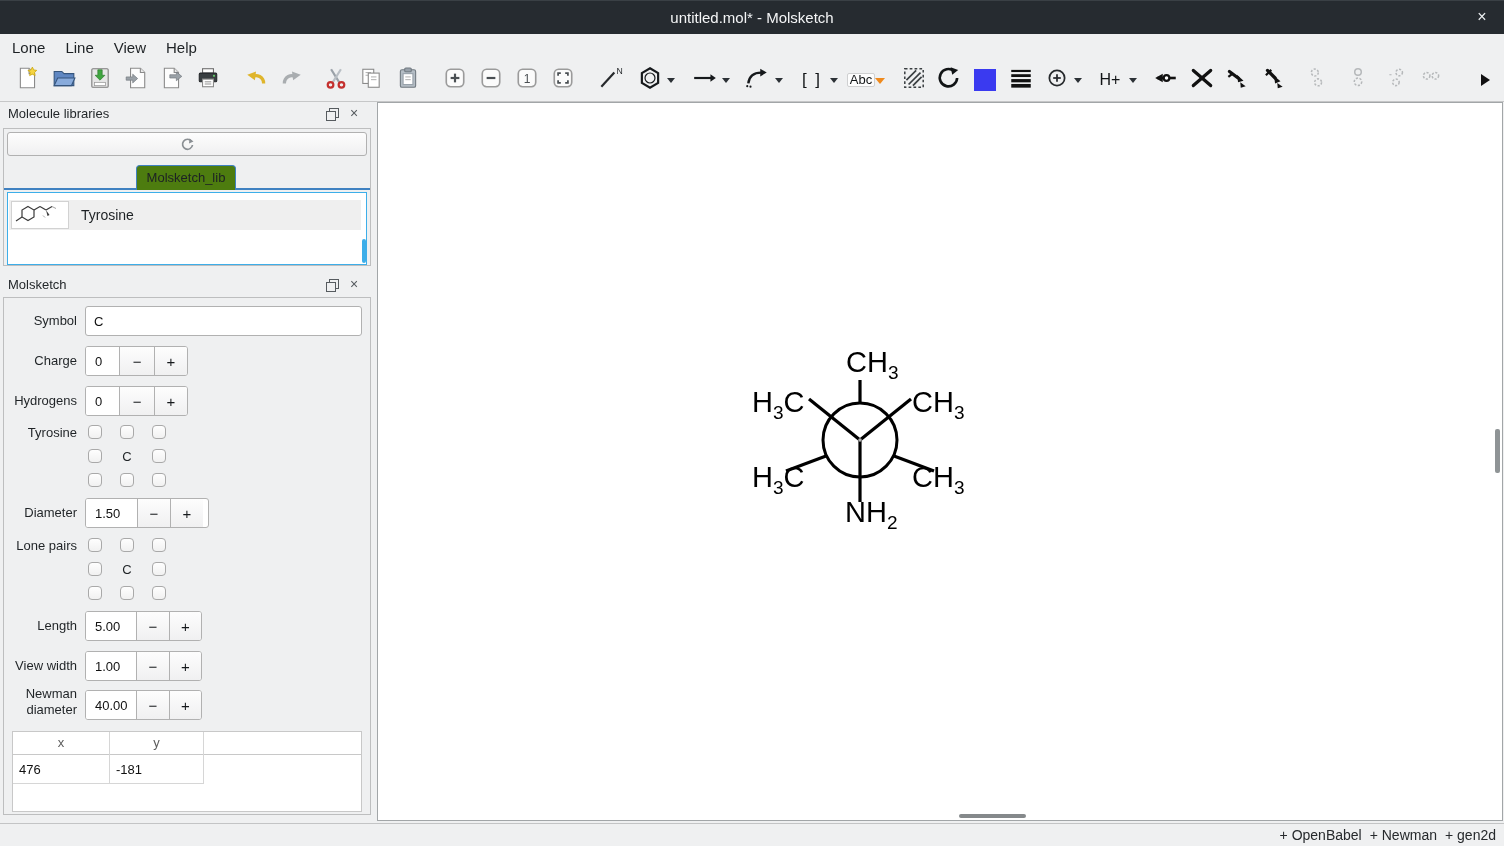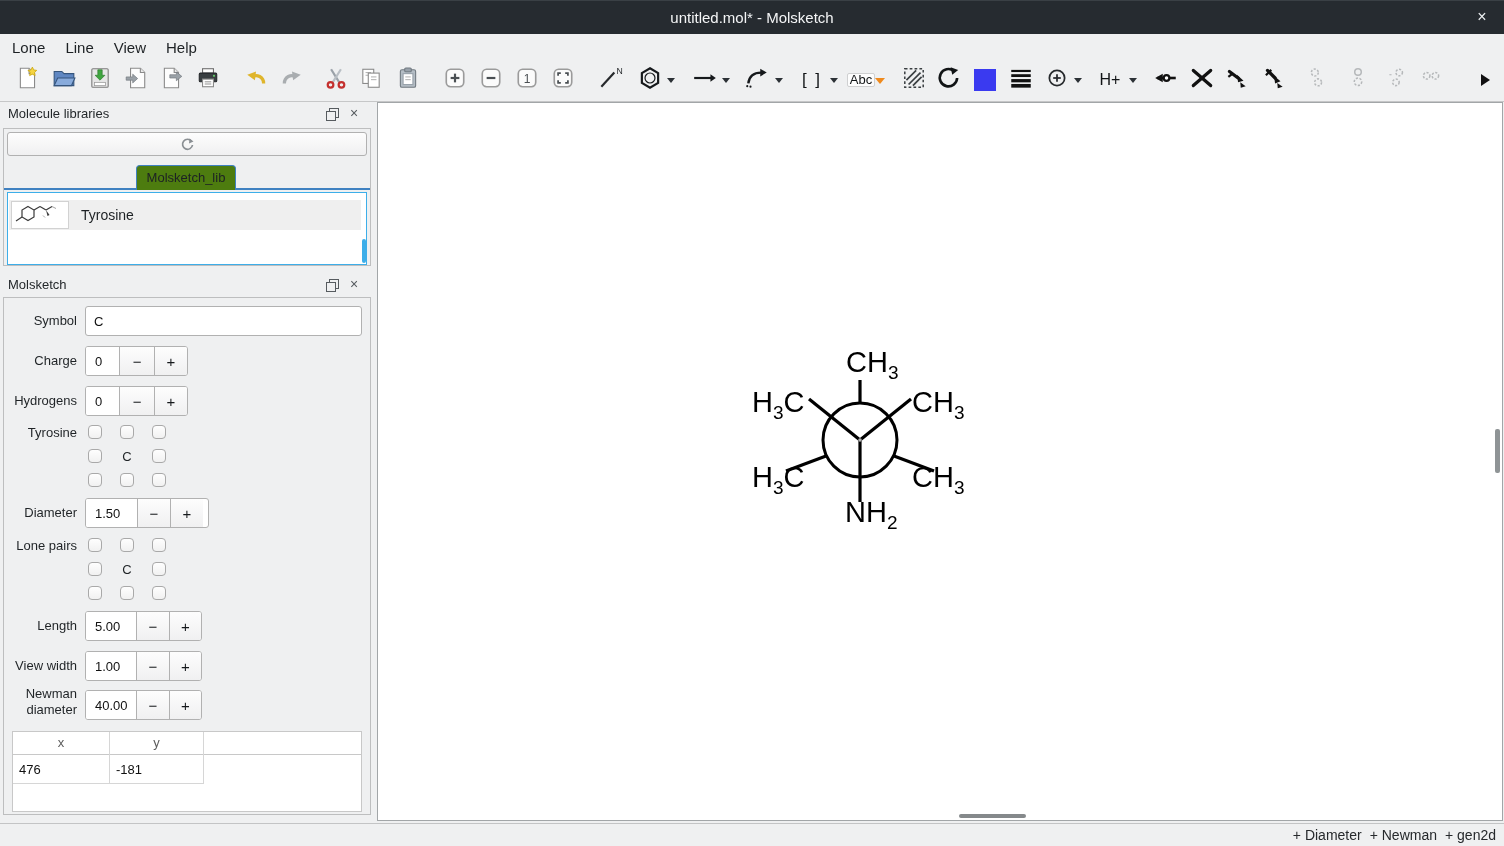--- a/index.html
+++ b/index.html
@@ -471,18 +471,18 @@
     <circle cx="130" cy="100" r="1.8" fill="#b0b0b0"></circle>
   </svg>
   <div class="mol-label" style="left:846px;top:347px"><span>CH</span><span class="sub">3</span><span></span></div>
   <div class="mol-label" style="left:752px;top:387px"><span>H</span><span class="sub">3</span><span>C</span></div>
   <div class="mol-label" style="left:912px;top:387px"><span>CH</span><span class="sub">3</span><span></span></div>
   <div class="mol-label" style="left:752px;top:462px"><span>H</span><span class="sub">3</span><span>C</span></div>
   <div class="mol-label" style="left:912px;top:462px"><span>CH</span><span class="sub">3</span><span></span></div>
   <div class="mol-label" style="left:845px;top:497px"><span>NH</span><span class="sub">2</span><span></span></div>
 
   <div id="statusbar">
-    <span>+ Diameter</span>
+    <span>+ OpenBabel</span>
     <span>+ Newman</span>
     <span>+ gen2d</span>
   </div>
 
 </div>
 
 </body></html>

